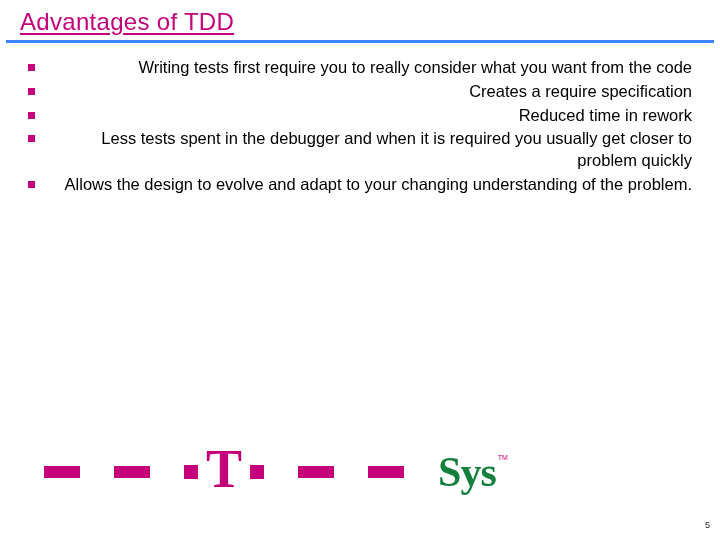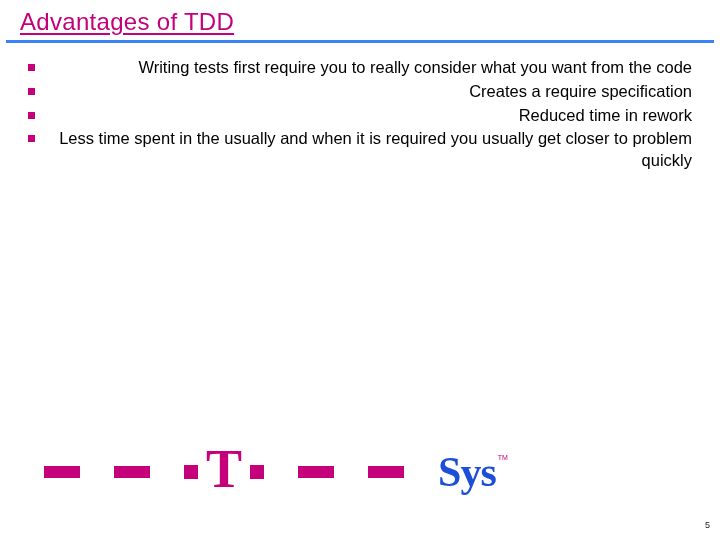--- a/index.html
+++ b/index.html
@@ -81,21 +81,21 @@
     font-weight: 700;
     font-size: 54px;
     color: #C4007A;
     line-height: 0.8;
     margin-top: -4px;
   }
   .sys-text {
     font-family: "Times New Roman", Times, serif;
     font-weight: 700;
     font-size: 42px;
-    color: #1d4ed8;
+    color: #15803d;
     letter-spacing: -1px;
   }
   .tm {
     font-size: 7px;
     color: #C4007A;
     align-self: flex-start;
     margin-top: 8px;
     margin-left: 2px;
   }
   .page-number {
@@ -120,21 +120,25 @@
     <li class="bullet-item">
       <span class="bullet-marker"></span>
       <span class="bullet-text">Creates a require specification</span>
     </li>
     <li class="bullet-item">
       <span class="bullet-marker"></span>
       <span class="bullet-text">Reduced time in rework</span>
     </li>
     <li class="bullet-item">
       <span class="bullet-marker"></span>
-      <span class="bullet-text">Less time spent in the usually and when it is required you usually get closer to problem quickly</span>
+      <span class="bullet-text">Less tests spent in the debugger and when it is required you usually get closer to problem quickly</span>
+    </li>
+    <li class="bullet-item">
+      <span class="bullet-marker"></span>
+      <span class="bullet-text">Allows the design to evolve and adapt to your changing understanding of the problem.</span>
     </li>
   </ul>
 </div>
 
 <div class="logo-strip">
   <span class="dash"></span>
   <span class="dash"></span>
   <span class="t-block">
     <span class="t-small-box"></span>
     <span class="t-letter">T</span>

